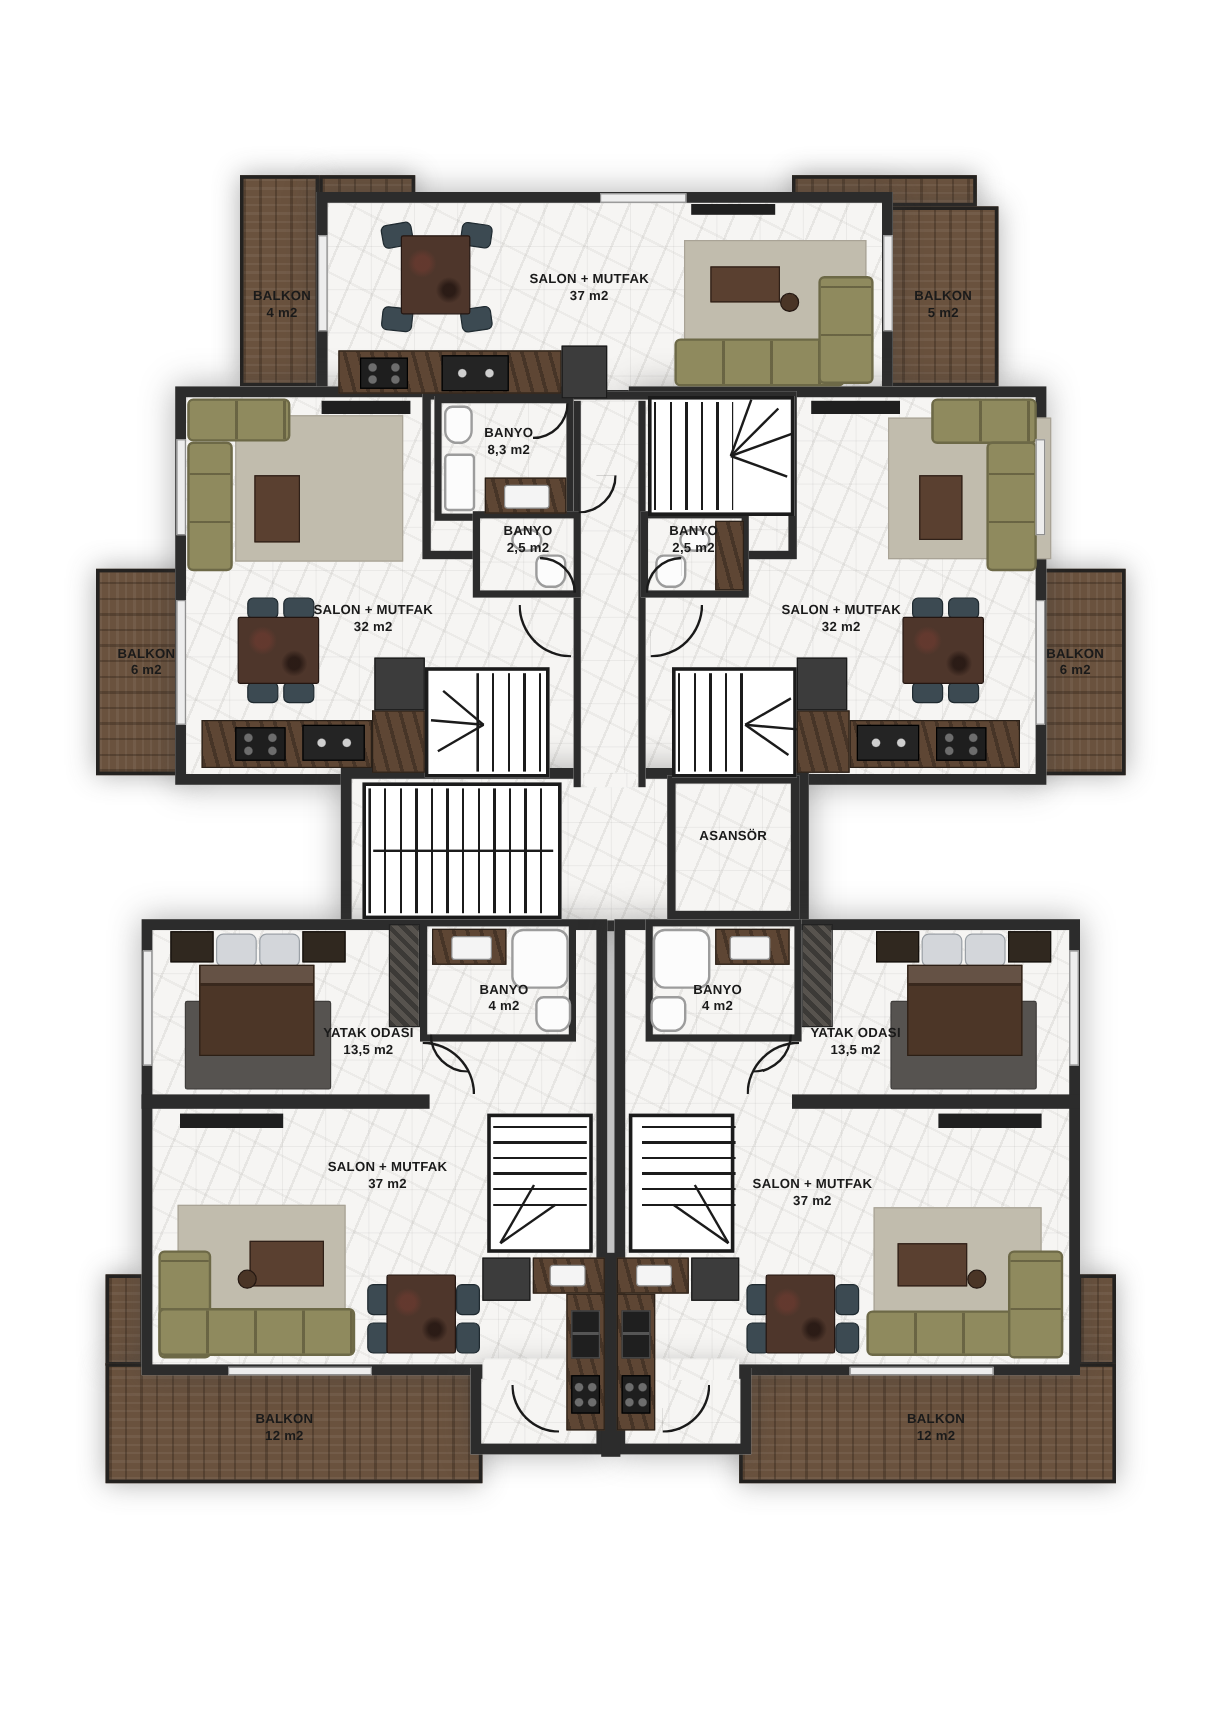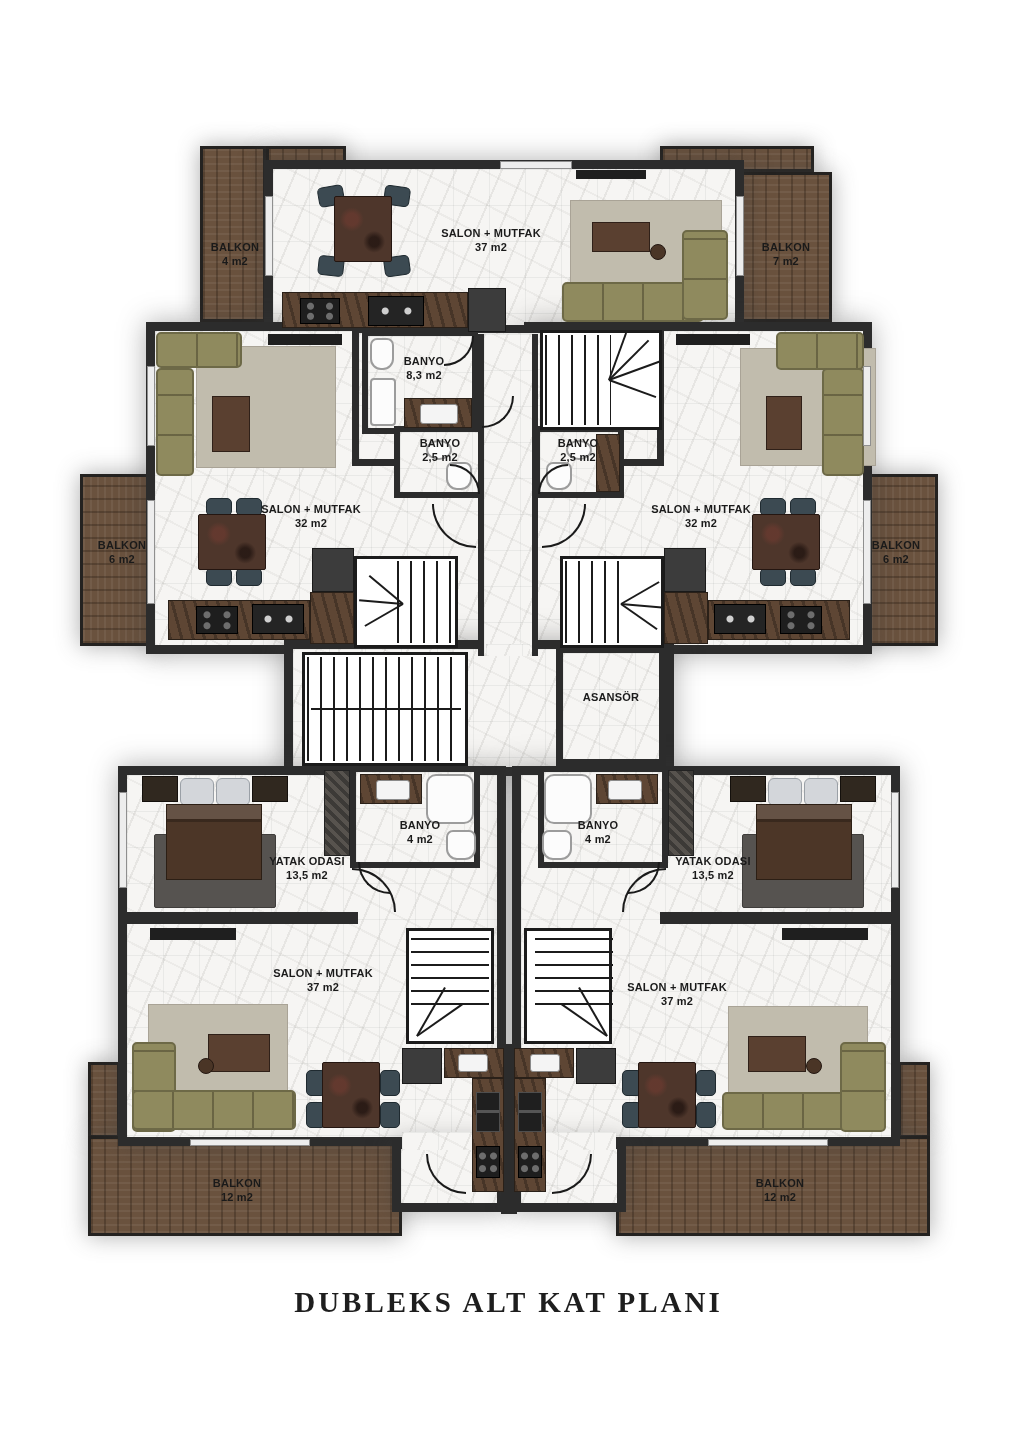--- a/index.html
+++ b/index.html
@@ -313,21 +313,21 @@
   <div class="lbl" style="left:193px;top:240px;width:84px">
     <span>BALKON</span>
     <span>4 m2</span>
   </div>
   <div class="lbl" style="left:418px;top:226px;width:146px">
     <span>SALON + MUTFAK</span>
     <span>37 m2</span>
   </div>
   <div class="lbl" style="left:744px;top:240px;width:84px">
     <span>BALKON</span>
-    <span>7 m2</span>
+    <span>5 m2</span>
   </div>
   <div class="lbl" style="left:382px;top:354px;width:84px">
     <span>BANYO</span>
     <span>8,3 m2</span>
   </div>
   <div class="lbl" style="left:398px;top:436px;width:84px">
     <span>BANYO</span>
     <span>2,5 m2</span>
   </div>
   <div class="lbl" style="left:536px;top:436px;width:84px">
@@ -379,14 +379,13 @@
   </div>
   <div class="lbl" style="left:195px;top:1176px;width:84px">
     <span>BALKON</span>
     <span>12 m2</span>
   </div>
   <div class="lbl" style="left:738px;top:1176px;width:84px">
     <span>BALKON</span>
     <span>12 m2</span>
   </div>
 
-  <div class="title">DUBLEKS ALT KAT PLANI</div>
 </div>
 
 </body></html>

